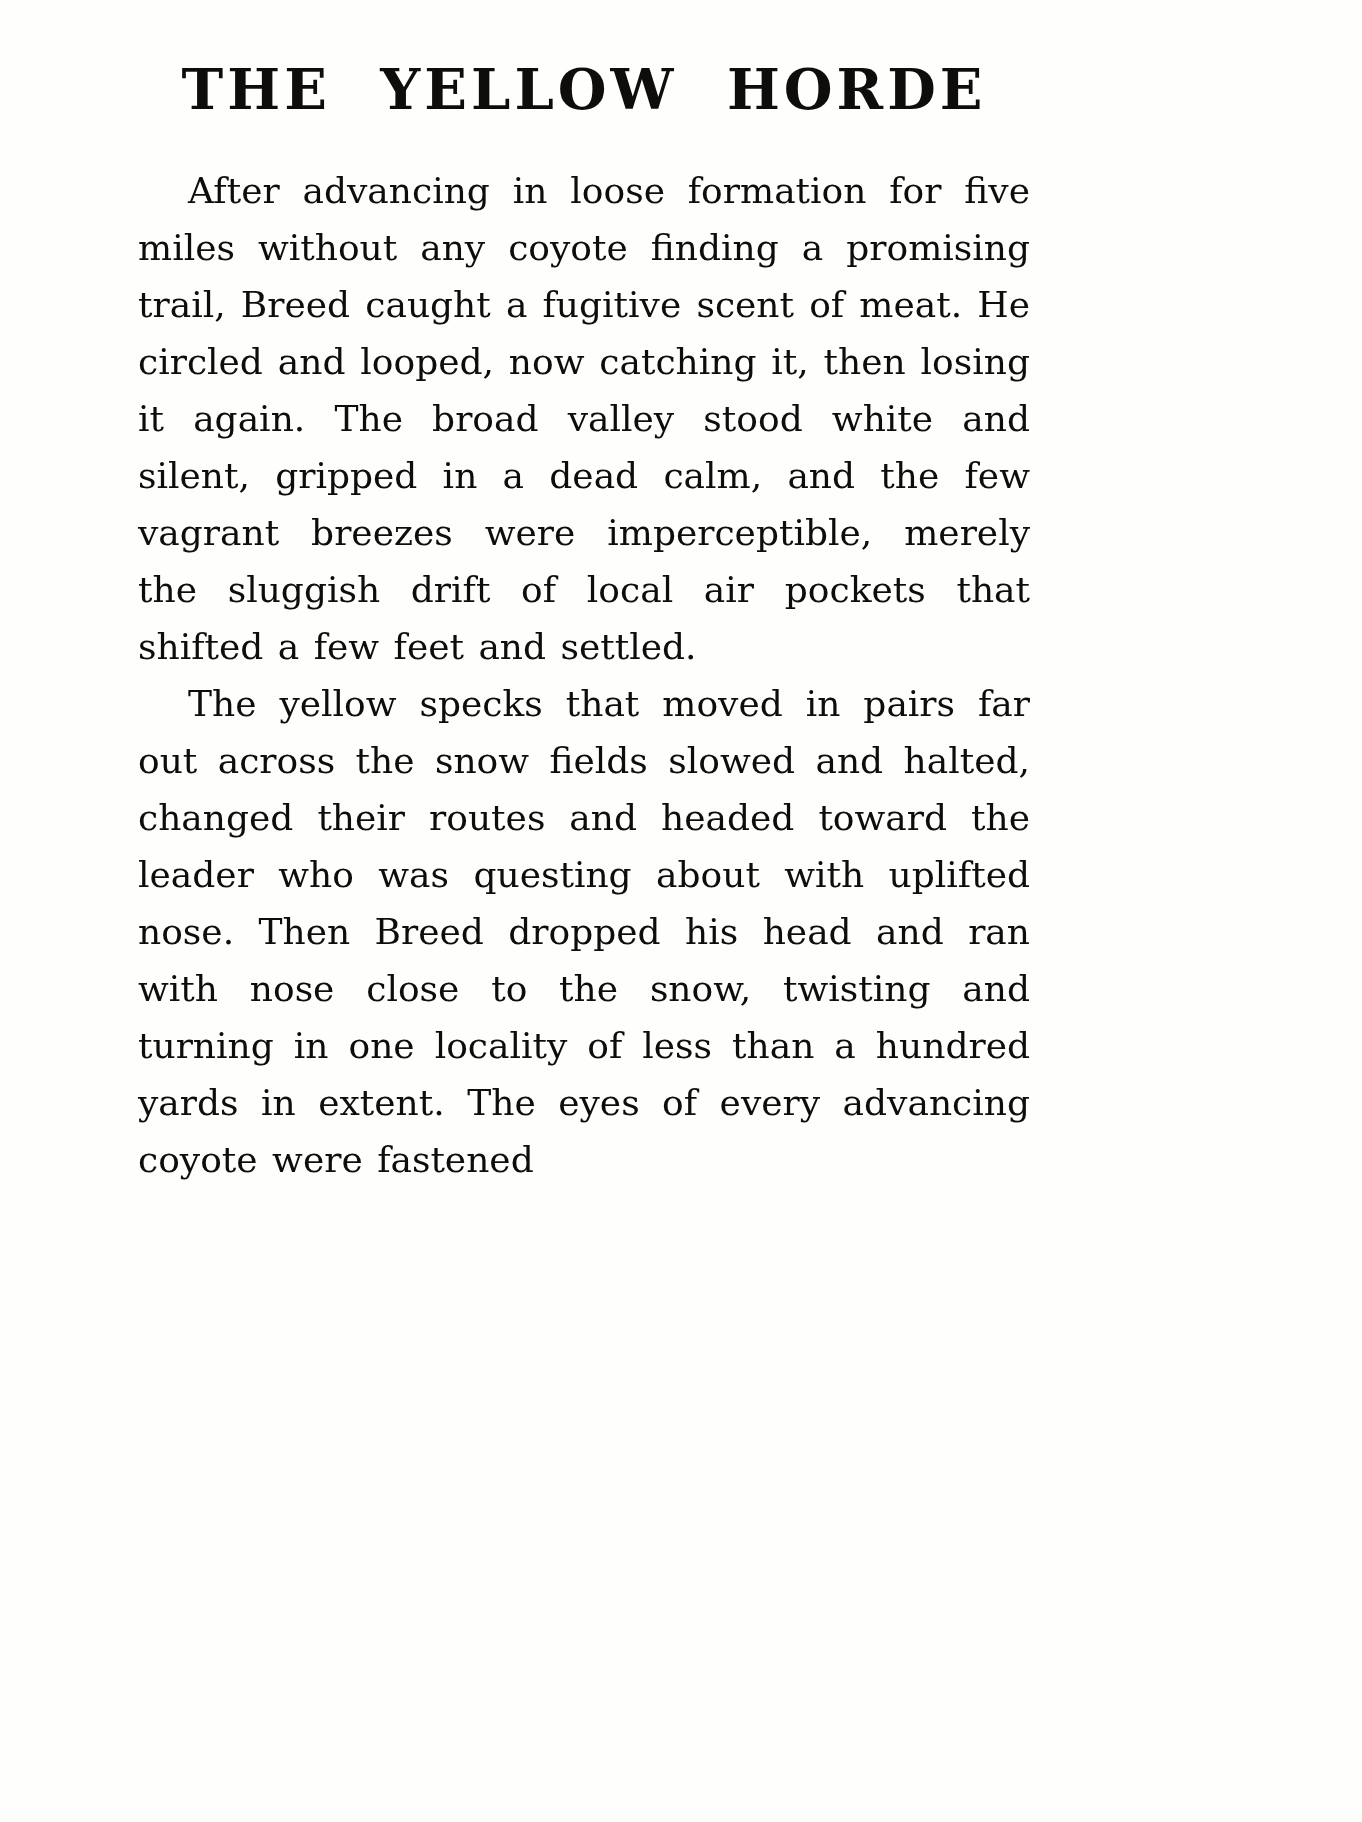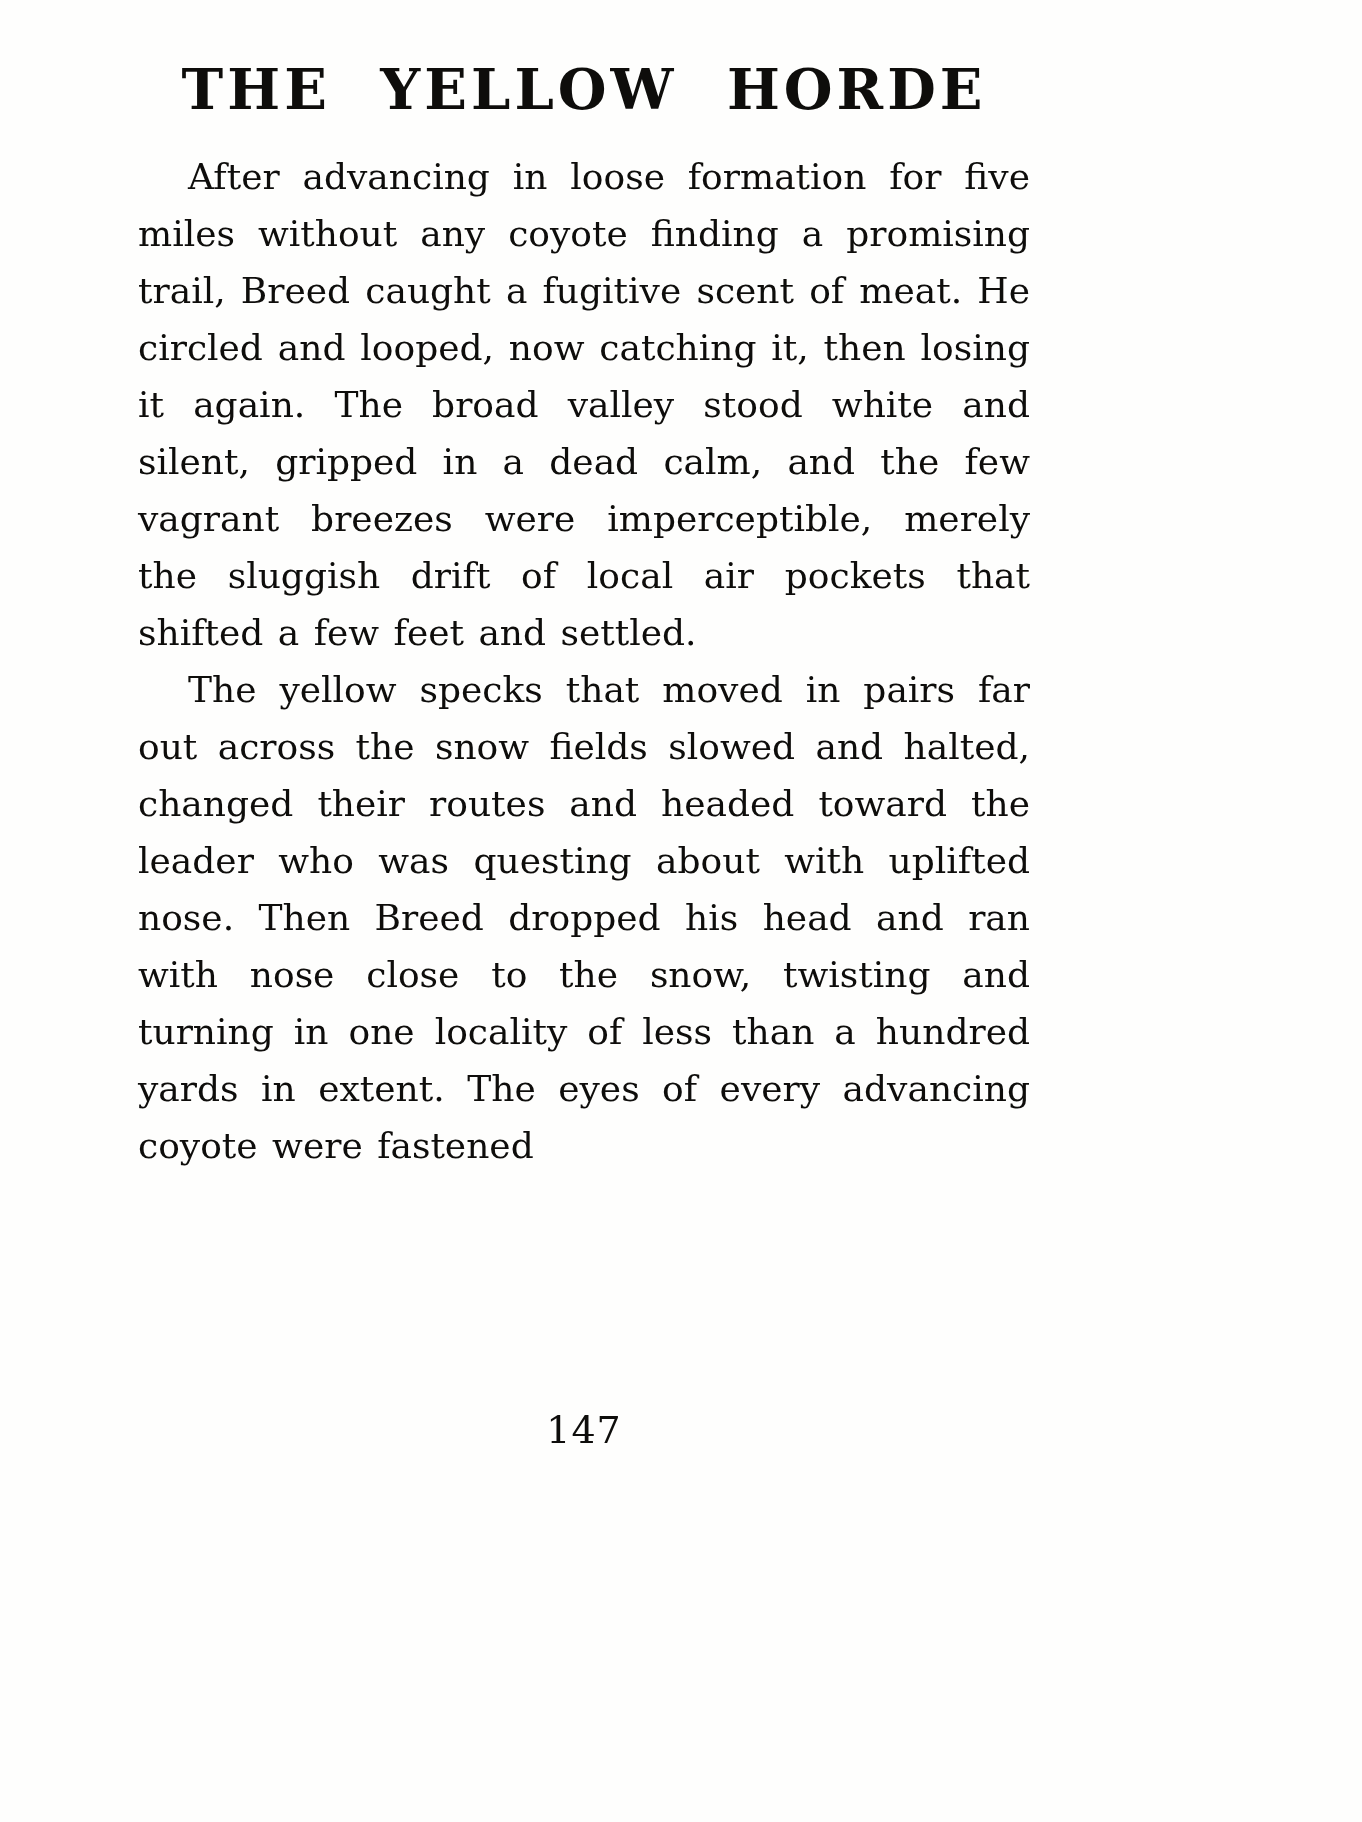--- a/index.html
+++ b/index.html
@@ -25,21 +25,21 @@
     left: 138px;
     top: 56px;
     width: 892px;
   }
   .running-head {
     font-size: 56px;
     font-weight: bold;
     text-align: center;
     letter-spacing: 4px;
     word-spacing: 26px;
-    margin: 0 0 26px 0;
+    margin: 0 0 40px 0;
     white-space: nowrap;
   }
   .body-text p {
     font-size: 36px;
     line-height: 57px;
     text-align: justify;
     margin: 0;
     word-spacing: 3px;
   }
   .body-text p.indent {
@@ -59,14 +59,13 @@
 <body>
 
 <div class="book-page">
   <div class="content-block">
     <h1 class="running-head">THE YELLOW HORDE</h1>
     <div class="body-text">
       <p class="indent">After advancing in loose formation for five miles without any coyote finding a promising trail, Breed caught a fugitive scent of meat. He circled and looped, now catching it, then losing it again. The broad valley stood white and silent, gripped in a dead calm, and the few vagrant breezes were imperceptible, merely the sluggish drift of local air pockets that shifted a few feet and settled.</p>
       <p class="indent">The yellow specks that moved in pairs far out across the snow fields slowed and halted, changed their routes and headed toward the leader who was questing about with uplifted nose. Then Breed dropped his head and ran with nose close to the snow, twisting and turning in one locality of less than a hundred yards in extent. The eyes of every advancing coyote were fastened</p>
     </div>
   </div>
-  <div class="page-number">147</div>
 </div>
 
 </body></html>

